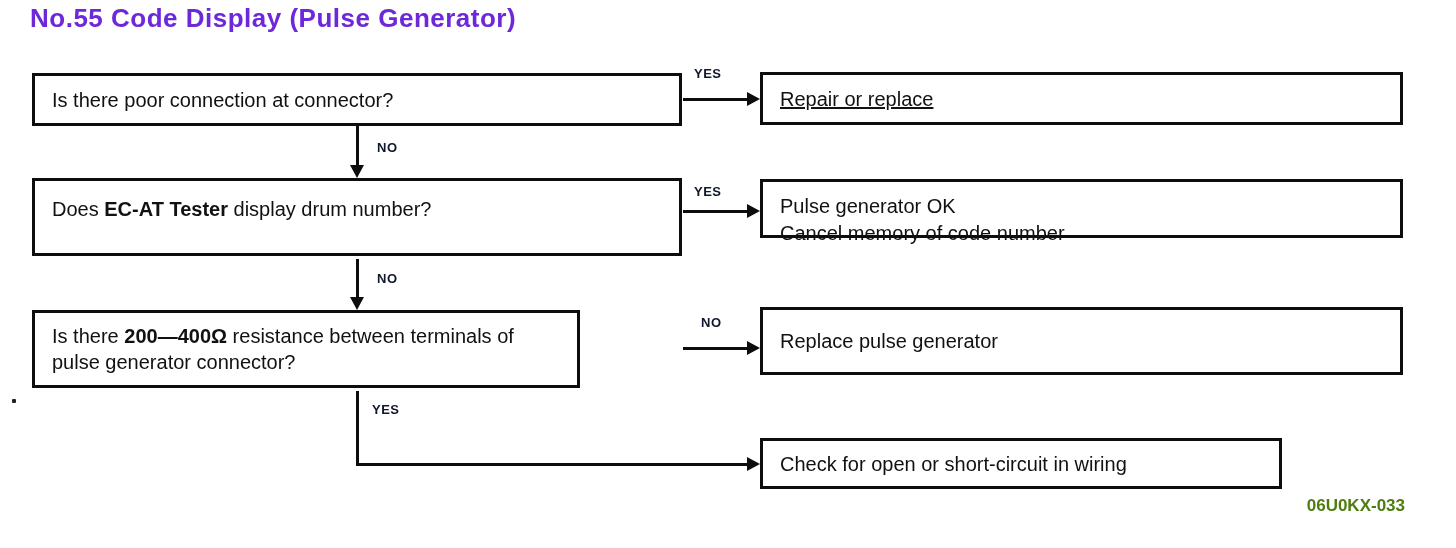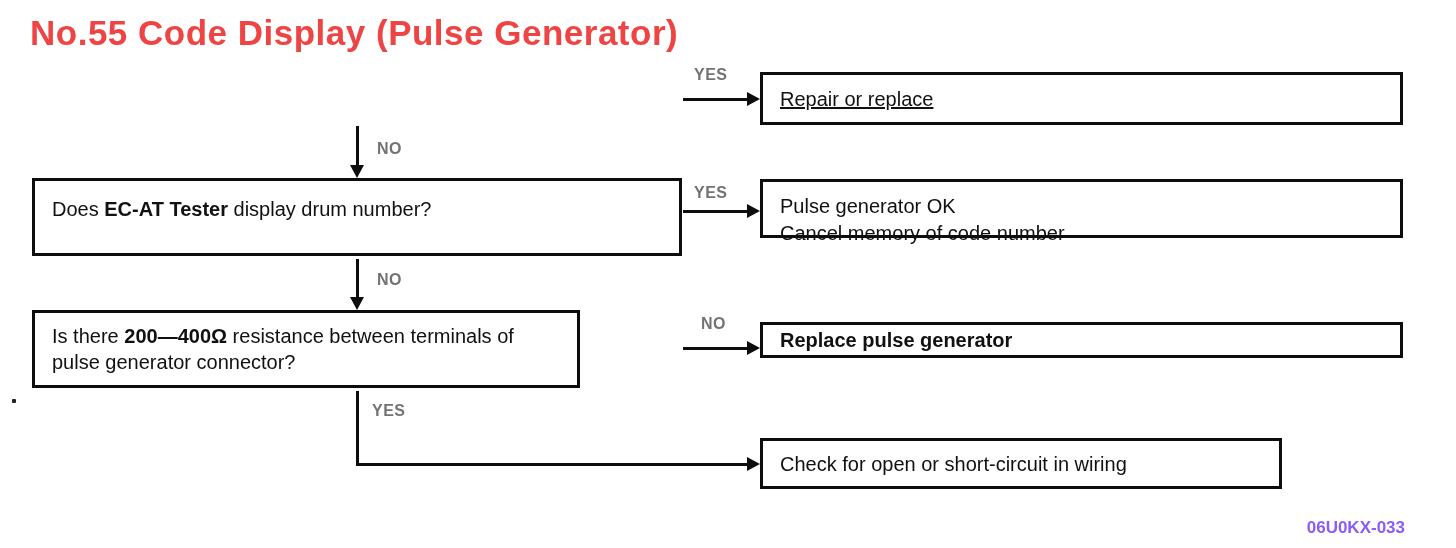--- a/index.html
+++ b/index.html
@@ -8,95 +8,97 @@
     position: relative;
     width: 1456px;
     height: 548px;
     background: #ffffff;
     font-family: "Liberation Sans", sans-serif;
     color: #0d0d0d;
     overflow: hidden;
   }
   .title {
     position: absolute;
-    left: 30px; top: 13px;
-    font-size: 35px;
+    left: 30px; top: 3px;
+    font-size: 26px;
     font-weight: bold;
     letter-spacing: 0.5px;
-    color: #ef4444;
+    color: #6d28d9;
   }
   .box {
     position: absolute;
     border: 3px solid #0d0d0d;
     background: #ffffff;
     font-size: 20px;
     line-height: 26px;
     color: #111111;
   }
   .box.center { display: flex; align-items: center; padding-left: 17px; padding-right: 12px; }
   .box.toptext { padding: 15px 12px 0 17px; }
   .box.twoline { display: flex; flex-direction: column; justify-content: center; padding-left: 17px; padding-right: 60px; }
   .b { font-weight: bold; text-align: right; }
   
   .q1 { left: 32px; top: 73px;  width: 650px; height: 53px; }
   .q2 { left: 32px; top: 178px; width: 650px; height: 78px; }
   .q3 { left: 32px; top: 310px; width: 548px; height: 78px; }
   
   .r1 { left: 760px; top: 72px;  width: 643px; height: 53px; text-decoration: underline; }
   .r2 { left: 760px; top: 179px; width: 643px; height: 59px; padding-top: 11px; padding-left: 17px; line-height: 27px; }
-  .r3 { left: 760px; top: 322px; width: 643px; height: 36px; font-weight: bold; }
+  .r3 { left: 760px; top: 307px; width: 643px; height: 68px; }
   .r4 { left: 760px; top: 438px; width: 522px; height: 51px; }
   
   .hline, .vline { position: absolute; background: #0d0d0d; }
   .hline { height: 3px; }
   .vline { width: 3px; }
   .arrow-right {
     position: absolute; width: 0; height: 0;
     border-left: 13px solid #0d0d0d;
     border-top: 7px solid transparent;
     border-bottom: 7px solid transparent;
   }
   .arrow-down {
     position: absolute; width: 0; height: 0;
     border-top: 13px solid #0d0d0d;
     border-left: 7px solid transparent;
     border-right: 7px solid transparent;
   }
   .branch-label {
     position: absolute;
-    font-size: 16px;
+    font-size: 13px;
     font-weight: bold;
-    color: #737373;
+    color: #0f172a;
     letter-spacing: 0.5px;
   }
   .fig-code {
     position: absolute;
     left: 1290px; top: 496px;
     width: 115px;
     text-align: right;
     font-size: 17px;
     font-weight: bold;
-    color: #8b5cf6;
-    margin-top: 22px;
+    color: #4d7c0f;
   }
   .stray-dot {
     position: absolute;
     left: 12px; top: 399px;
     width: 4px; height: 4px;
     background: #222;
     border-radius: 1px;
   }
 </style>
 </head>
 <body>
 
 <div class="page">
 
   <div class="title">No.55 Code Display (Pulse Generator)</div>
 
+  <div class="box q1 center">
+    <span>Is there poor connection at connector?</span>
+  </div>
   <div class="hline" style="left:683px; top:98px; width:66px;"></div>
   <div class="arrow-right" style="left:747px; top:92px;"></div>
   <div class="branch-label" style="left:694px; top:66px;">YES</div>
   <div class="box r1 center">
     <span>Repair or replace</span>
   </div>
 
   <div class="vline" style="left:356px; top:126px; height:46px;"></div>
   <div class="arrow-down" style="left:350px; top:165px;"></div>
   <div class="branch-label" style="left:377px; top:140px;">NO</div>

